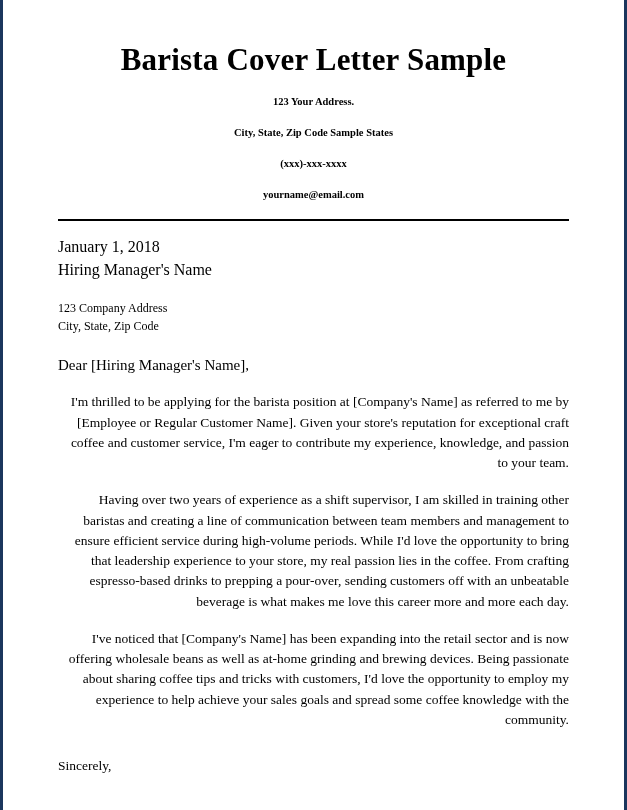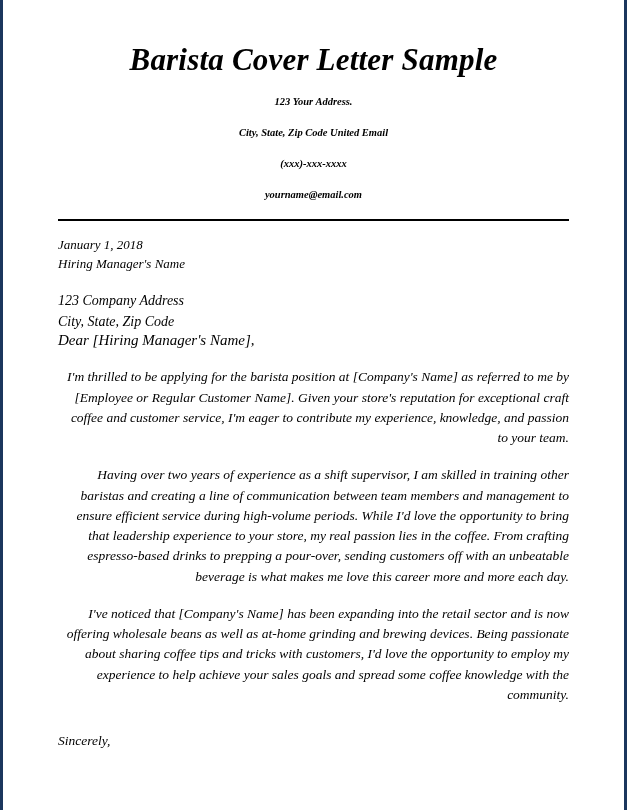--- a/index.html
+++ b/index.html
@@ -15,21 +15,20 @@
     overflow: hidden;
   }
   .page {
     position: relative;
     width: 627px;
     height: 810px;
     box-sizing: border-box;
     border-left: 3px solid #0f172a;
     border-right: 3px solid #1b365d;
     background: #ffffff;
-    font-style: italic;
   }
   .inner {
     padding: 34px 55px 0 55px;
   }
   .doc-title {
     text-align: center;
     font-family: "Liberation Serif", serif;
     font-weight: bold;
     font-size: 31px;
     letter-spacing: 0.2px;
@@ -45,27 +44,28 @@
   }
   .contact-block div {
     margin: 16px;
   }
   .rule {
     border: none;
     border-top: 2px solid #000000;
     margin: 8px 0 14px 0;
   }
   .meta-block {
-    font-size: 13px;
+    font-size: 16px;
     line-height: 1.48;
     margin-bottom: 18px;
   }
   .addr-block {
-    font-size: 14px;
+    font-size: 12px;
     line-height: 1.48;
+    margin-bottom: 22px;
   }
   .salutation {
     font-size: 15px;
     margin-bottom: 18px;
   }
   p.body-para {
     font-size: 13.5px;
     line-height: 1.5;
     margin: 0 0 17px 0;
     text-align: right;
@@ -82,21 +82,21 @@
 </head>
 <body>
 
 <div class="page" style="border-left-color: rgb(27, 54, 93); border-right-color: rgb(27, 54, 93);">
   <div class="inner">
 
     <h1 class="doc-title">Barista Cover Letter Sample</h1>
 
     <div class="contact-block">
       <div>123 Your Address.</div>
-      <div>City, State, Zip Code United Email</div>
+      <div>City, State, Zip Code Sample States</div>
       <div>(xxx)-xxx-xxxx</div>
       <div>yourname@email.com</div>
     </div>
 
     <hr class="rule">
 
     <div class="meta-block">
       <div>January 1, 2018</div>
       <div>Hiring Manager's Name</div>
     </div>

